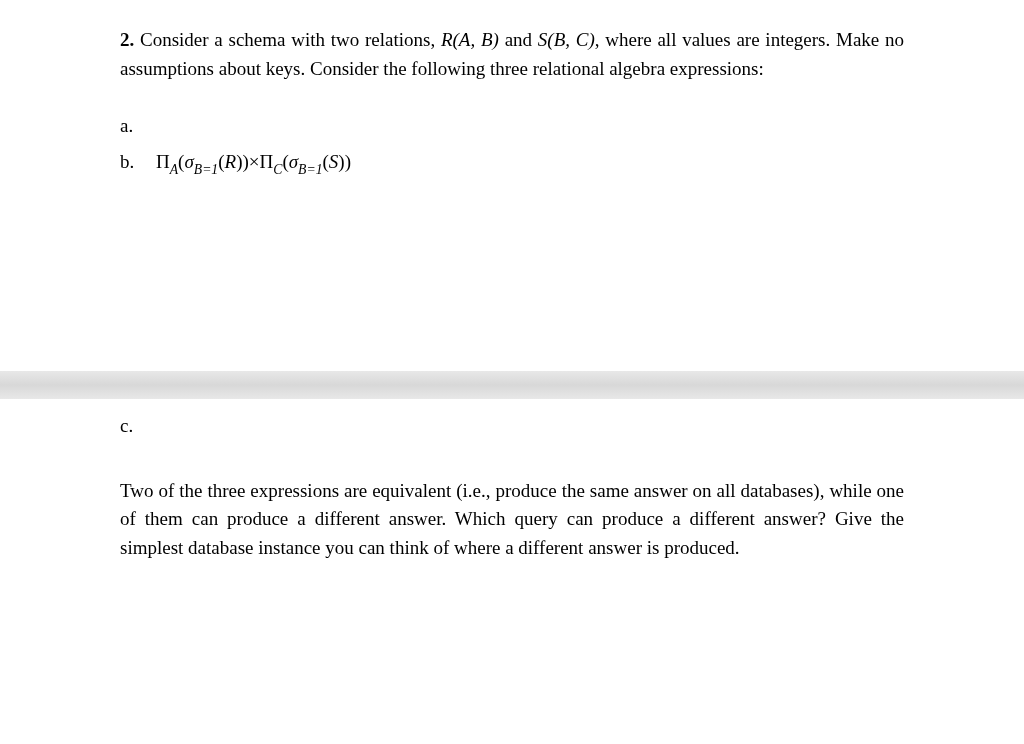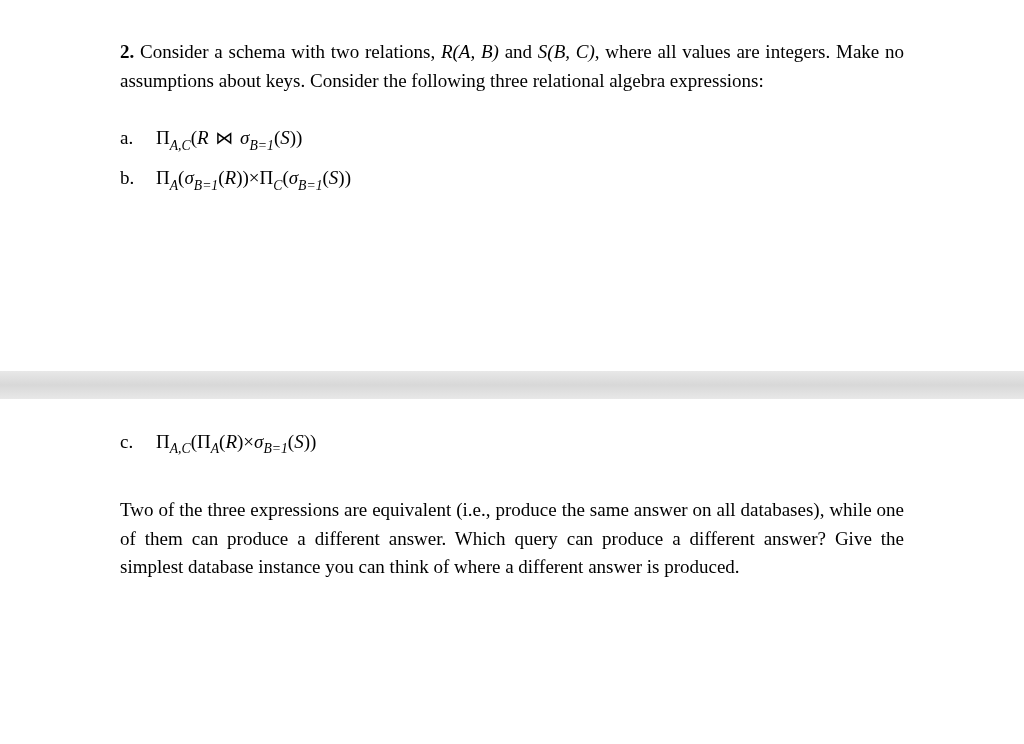--- a/index.html
+++ b/index.html
@@ -9,21 +9,21 @@
     }
     body {
       width: 1024px;
       height: 744px;
       background: #ffffff;
       font-family: 'Times New Roman', Times, serif;
       color: #000000;
       position: relative;
     }
     .content {
-      padding: 38px 120px 30px 120px;
+      padding: 26px 120px 30px 120px;
     }
     .intro {
       font-size: 19px;
       line-height: 1.5;
       text-align: justify;
       margin-bottom: 32px;
     }
     .bold {
       font-weight: bold;
     }
@@ -84,42 +84,34 @@
 
   <div class="intro">
     <span class="bold">2.</span>
     <span>Consider a schema with two relations, </span><span class="italic">R(A, B)</span><span> and </span><span class="italic">S(B, C)</span><span>, where all values are integers. Make no assumptions about keys. Consider the following three relational algebra expressions:</span>
   </div>
 
   <div class="expressions">
 
     <div class="expr-row">
       <span class="expr-label">a.</span>
-      <span class="expr-math">
-        <span>Π</span><span class="sub italic">A,C</span><span>(</span><span class="italic">R</span>
-        <span class="join-symbol">⋈</span>
-        <span class="italic">σ</span><span class="sub italic">B=1</span><span>(</span><span class="italic">S</span><span>)</span><span>)</span>
-      </span>
     </div>
 
     <div class="expr-row">
       <span class="expr-label">b.</span>
       <span class="expr-math">
         <span>Π</span><span class="sub italic">A</span><span>(</span><span class="italic">σ</span><span class="sub italic">B=1</span><span>(</span><span class="italic">R</span><span>)</span><span>)</span><span>×</span><span>Π</span><span class="sub italic">C</span><span>(</span><span class="italic">σ</span><span class="sub italic">B=1</span><span>(</span><span class="italic">S</span><span>)</span><span>)</span>
       </span>
     </div>
 
   </div>
 
   <div class="lower-section">
     <div class="expr-row">
       <span class="expr-label">c.</span>
-      <span class="expr-math">
-        <span>Π</span><span class="sub italic">A,C</span><span>(</span><span>Π</span><span class="sub italic">A</span><span>(</span><span class="italic">R</span><span>)</span><span>×</span><span class="italic">σ</span><span class="sub italic">B=1</span><span>(</span><span class="italic">S</span><span>)</span><span>)</span>
-      </span>
     </div>
 
     <div class="conclusion">Two of the three expressions are equivalent (i.e., produce the same answer on all databases), while one of them can produce a different answer. Which query can produce a different answer? Give the simplest database instance you can think of where a different answer is produced.</div>
   </div>
 
 </div>
 
 <div class="grey-band"></div>
 
 </body></html>

